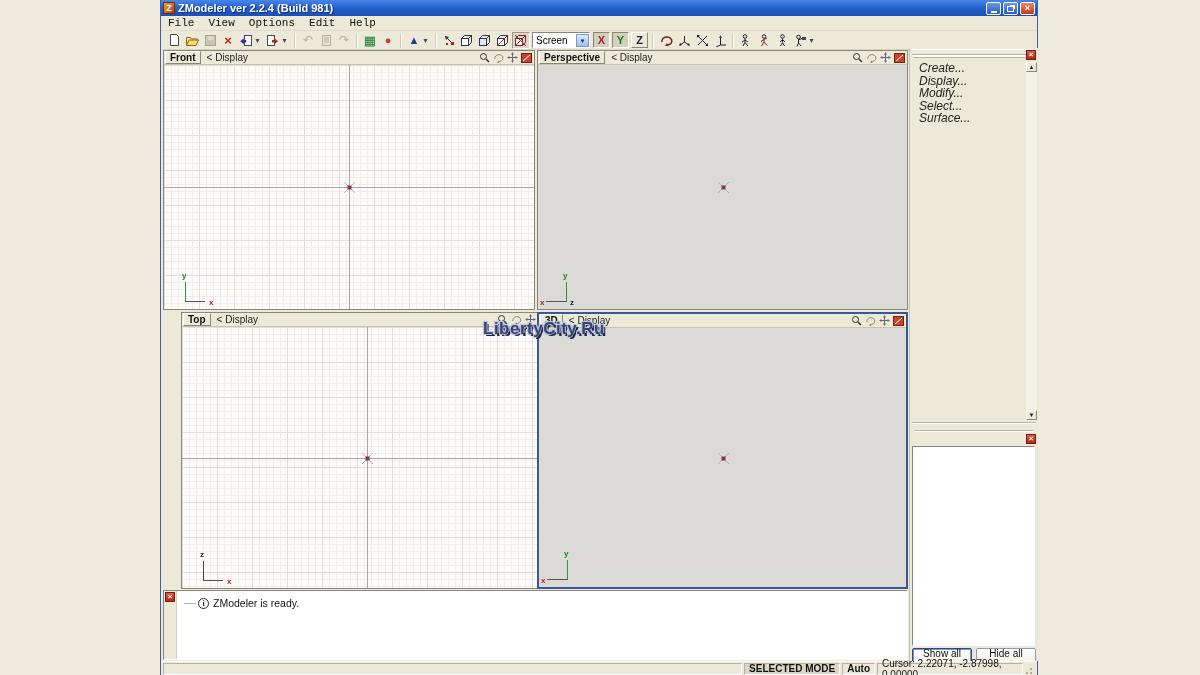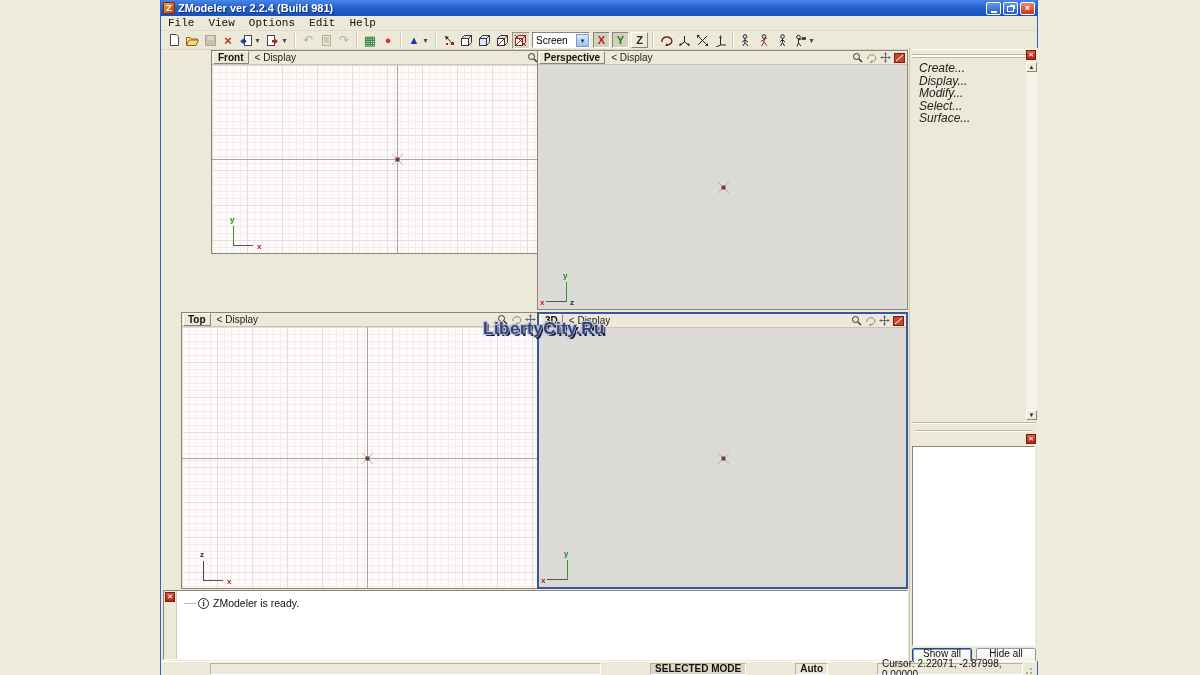--- a/index.html
+++ b/index.html
@@ -125,21 +125,21 @@
   .tree-dash { width:12px; height:1px; background:#b8b8b8; margin-right:2px; }
   .info-ico { width:11px; height:11px; border:1px solid #223; border-radius:50%; color:#223;
     font-size:8px; font-weight:bold; font-family:"Liberation Serif",serif; text-align:center;
     line-height:10px; margin-right:4px; }
 
   
   .statusbar { position:absolute; left:0; bottom:0; right:0; height:14px; background:#ece9d8;
     display:flex; align-items:center; gap:2px; padding:1px 2px; font-size:10px; color:#111;
     border-top:1px solid #fff; }
   .sb-pane { height:12px; border:1px solid; border-color:#b8b4a0 #fff #fff #b8b4a0;
-    display:flex; align-items:center; padding:0 4px;margin-left:47px; }
+    display:flex; align-items:center; padding:0 4px; }
   .sb-fill { flex:1; }
   .sb-mode { font-weight:bold; background:#dcd8c8; }
   .sb-auto { font-weight:bold; }
   .sb-cursor { width:146px; }
   .sb-grip { width:10px; height:12px;
     background:radial-gradient(circle at 2px 10px,#aaa 1px,transparent 1.5px),
                radial-gradient(circle at 6px 10px,#aaa 1px,transparent 1.5px),
                radial-gradient(circle at 6px 6px,#aaa 1px,transparent 1.5px); }
 
   
@@ -333,21 +333,21 @@
             <circle cx="4.5" cy="3" r="1.8" fill="none" stroke="#223"></circle>
             <path d="M4.5 5 v4 M4.5 6 L8 4.5 M4.5 9 L3 12.5 M4.5 9 L7 12" stroke="#223"></path>
             <rect x="8" y="3" width="4" height="3" fill="#445"></rect>
           </svg>
       </div>
       <div class="tbtn narrow">
           <span class="drop">▾</span>
         </div>
     </div>
 
-    <div class="vp" style="left:2px; top:50px; width:372px; height:204px;margin-left:48px;">
+    <div class="vp" style="left:2px; top:50px; width:372px; height:260px;">
       <div class="vp-header">
         <span class="vp-tab">Front</span>
         <span class="vp-display">&lt; Display</span>
         <span class="vp-tools">
           <span class="vp-tool">
               <svg width="11" height="11">
                 <circle cx="4.5" cy="4.5" r="3" fill="none" stroke="#333"></circle>
                 <path d="M7 7 L10 10" stroke="#333" stroke-width="1.5"></path>
               </svg>
             </span>

